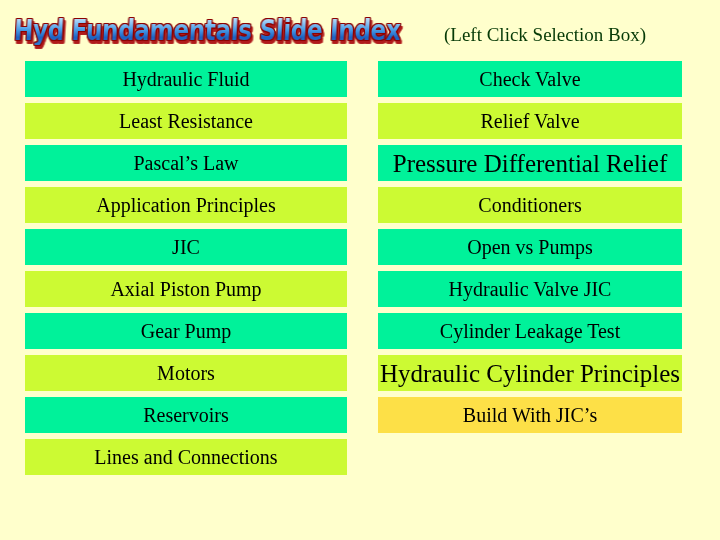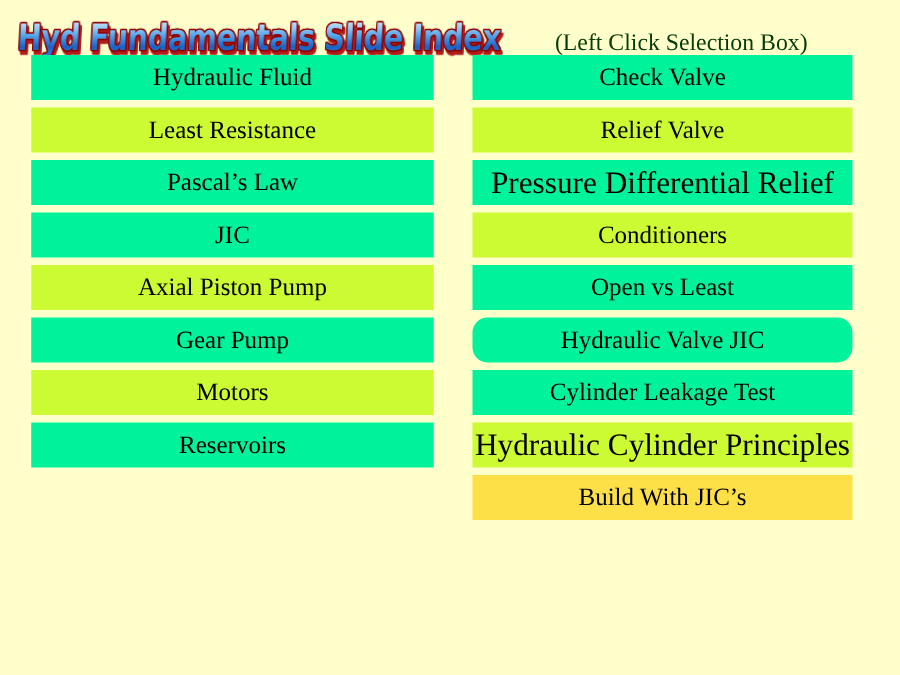--- a/index.html
+++ b/index.html
@@ -77,21 +77,21 @@
     text-align: center;
     font-family: Liberation Serif, serif;
     font-size: 19px;
     color: #063a06;
     white-space: nowrap;
   }
 
   
   .column {
     position: absolute;
-    top: 44px;
+    top: 61px;
   }
   #column-left  { left: 25px;  width: 322px; }
   #column-right { left: 378px; width: 304px; }
 
   .index-box {
     height: 36px;
     margin-bottom: 6px;
     display: flex;
     align-items: center;
     justify-content: center;
@@ -127,53 +127,59 @@
   <div class="column" id="column-left">
       <div class="index-box" style="background-color: rgb(0, 242, 154);">
         <span class="box-label">Hydraulic Fluid</span>
       </div>
       <div class="index-box" style="background-color: rgb(204, 250, 51);">
         <span class="box-label">Least Resistance</span>
       </div>
       <div class="index-box" style="background-color: rgb(0, 242, 154);">
         <span class="box-label">Pascal’s Law</span>
       </div>
+      <div class="index-box" style="background-color: rgb(204, 250, 51);">
+        <span class="box-label">Application Principles</span>
+      </div>
       <div class="index-box" style="background-color: rgb(0, 242, 154);">
         <span class="box-label">JIC</span>
       </div>
       <div class="index-box" style="background-color: rgb(204, 250, 51);">
         <span class="box-label">Axial Piston Pump</span>
       </div>
       <div class="index-box" style="background-color: rgb(0, 242, 154);">
         <span class="box-label">Gear Pump</span>
       </div>
       <div class="index-box" style="background-color: rgb(204, 250, 51);">
         <span class="box-label">Motors</span>
       </div>
       <div class="index-box" style="background-color: rgb(0, 242, 154);">
         <span class="box-label">Reservoirs</span>
+      </div>
+      <div class="index-box" style="background-color: rgb(204, 250, 51);">
+        <span class="box-label">Lines and Connections</span>
       </div>
     </div>
   <div class="column" id="column-right">
       <div class="index-box" style="background-color: rgb(0, 242, 154);">
         <span class="box-label">Check Valve</span>
       </div>
       <div class="index-box" style="background-color: rgb(204, 250, 51);">
         <span class="box-label">Relief Valve</span>
       </div>
       <div class="index-box tight" style="background-color: rgb(0, 242, 154);">
         <span class="box-label">Pressure Differential Relief</span>
       </div>
       <div class="index-box" style="background-color: rgb(204, 250, 51);">
         <span class="box-label">Conditioners</span>
       </div>
       <div class="index-box" style="background-color: rgb(0, 242, 154);">
-        <span class="box-label">Open vs Least</span>
+        <span class="box-label">Open vs Pumps</span>
       </div>
-      <div class="index-box" style="background-color: rgb(0, 242, 154); border-radius: 12px;">
+      <div class="index-box" style="background-color: rgb(0, 242, 154);">
         <span class="box-label">Hydraulic Valve JIC</span>
       </div>
       <div class="index-box" style="background-color: rgb(0, 242, 154);">
         <span class="box-label">Cylinder Leakage Test</span>
       </div>
       <div class="index-box tight" style="background-color: rgb(204, 250, 51);">
         <span class="box-label">Hydraulic Cylinder Principles</span>
       </div>
       <div class="index-box" style="background-color: #fde047;">
         <span class="box-label">Build With JIC’s</span>

